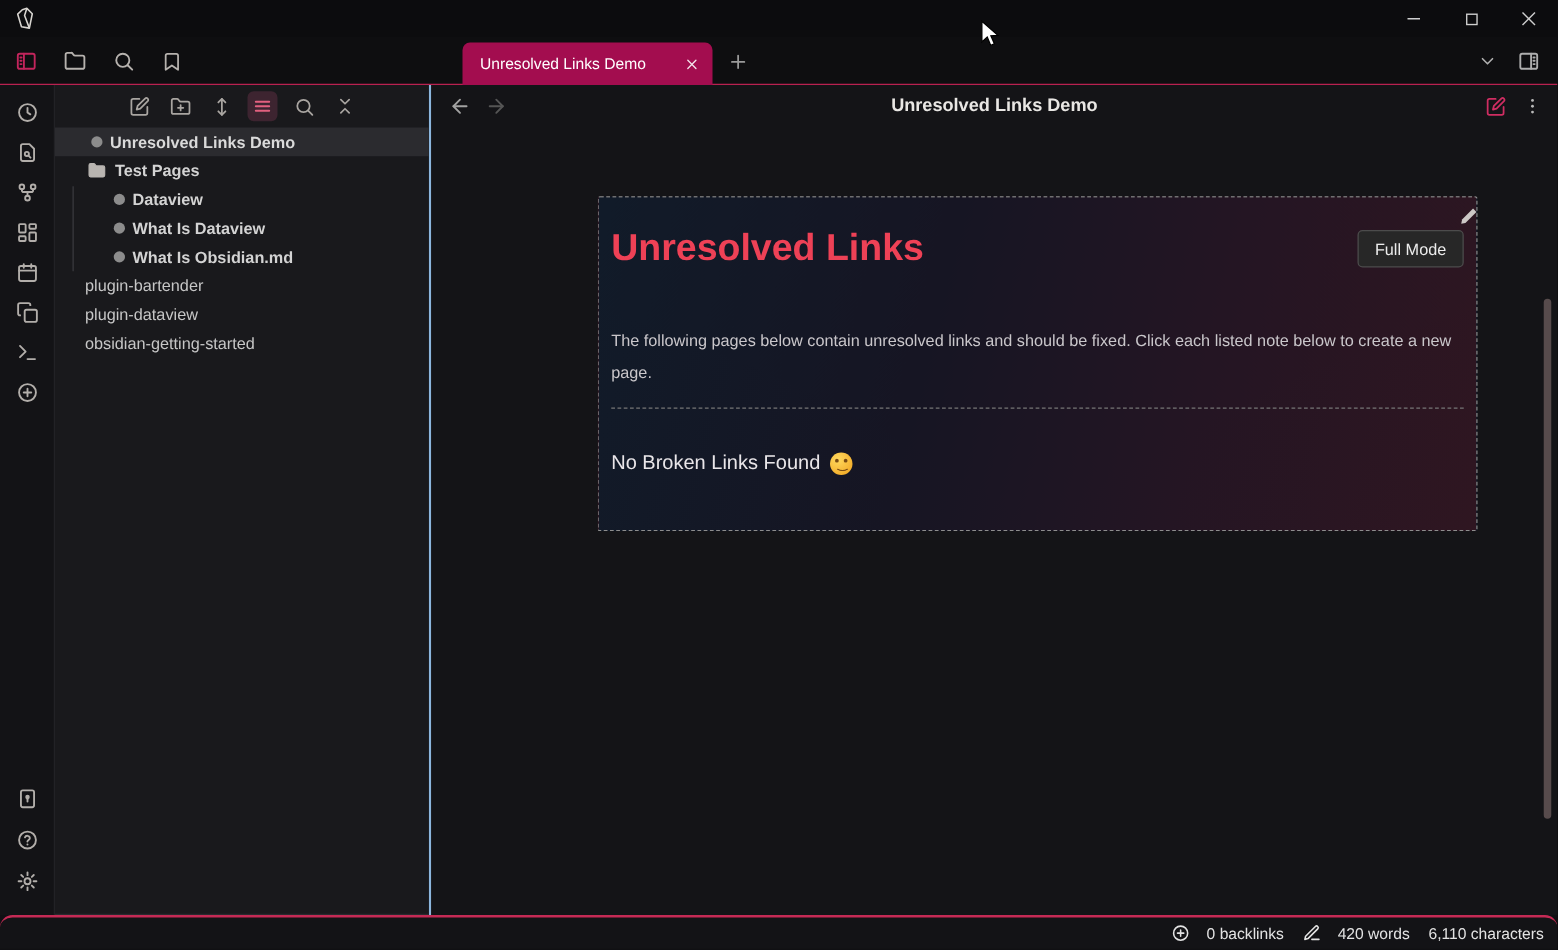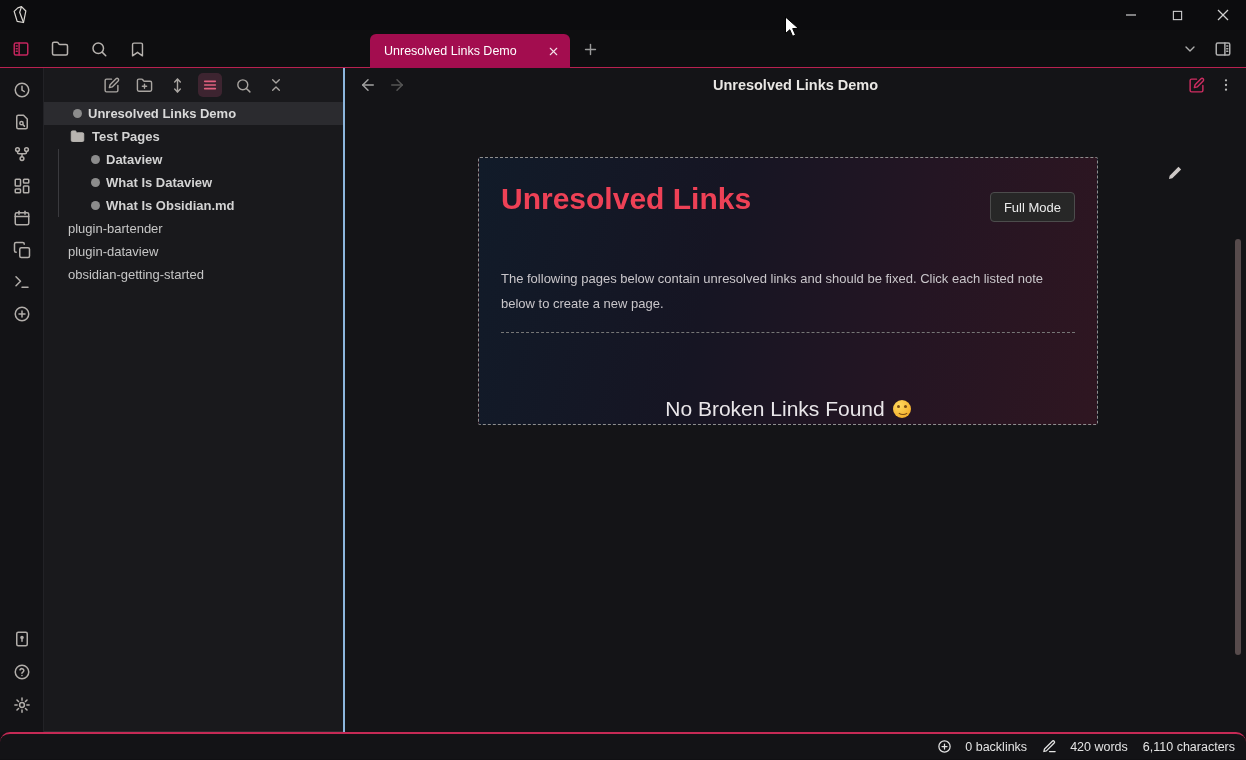--- a/index.html
+++ b/index.html
@@ -57,31 +57,31 @@
   .main{flex:1;background:#141417;position:relative}
   .view-header{height:34px;position:relative}
   .nav-arrows{position:absolute;left:14px;top:0;height:34px;display:flex;align-items:center;gap:11px}
   .back{color:#a2a2a2}.fwd{color:#555}
   .vh-title{height:34px;display:flex;align-items:center;justify-content:center;
             font-weight:bold;font-size:14.5px;color:#e9e7e4}
   .vh-actions{position:absolute;right:12px;top:0;height:34px;display:flex;align-items:center;gap:13px}
   .edit-act{color:#cf2d62}.more{color:#b9b9b9}
 
   
-  .card{position:absolute;left:133px;top:89px;width:620px;height:268px;border:1px dashed #8e8e8e;
-        border-radius:2px;padding:0 22px;
+  .card{position:absolute;left:133px;top:89px;width:704px;height:268px;border:1px dashed #8e8e8e;
+        border-radius:2px;padding:0 10px;
         background:linear-gradient(104deg,#111b29 0%,#161523 38%,#241523 68%,#2f1621 100%)}
   .card-head{display:flex;align-items:flex-start;justify-content:space-between;padding-top:24px}
   .note-h{font-size:30px;font-weight:bold;color:#ee4156}
   .mode-btn{height:30px;padding:0 13px;background:#272727;border:1px solid #4c4c4c;border-radius:4px;
-            color:#ececec;font-size:13px;display:flex;align-items:center;margin-top:10px}
+            color:#ececec;font-size:13px;display:flex;align-items:center;margin-top:2px}
   .card-desc{margin-top:44px;font-size:13px;line-height:25px;color:#c9c6ca}
   .card-sep{margin-top:16px;border-top:1px dashed #767676}
-  .card-empty{margin-top:64px;text-align:center;font-size:21px;color:#e9e6e9;
-              display:flex;align-items:center;justify-content:center}
+  .card-empty{margin-top:35px;text-align:center;font-size:16px;color:#e9e6e9;
+              display:flex;align-items:center;justify-content:flex-start}
   .emoji{position:relative;display:inline-block;width:18px;height:18px;border-radius:50%;
          background:radial-gradient(circle at 35% 30%,#ffd95e,#f0a11c);margin-left:8px}
   .emoji::before{content:"";position:absolute;left:4px;top:5px;width:3px;height:3px;border-radius:50%;
          background:#7a4b12;box-shadow:7px 0 0 #7a4b12}
   .emoji::after{content:"";position:absolute;left:4px;top:6px;width:10px;height:7px;
          border:1.5px solid transparent;border-bottom-color:#7a4b12;border-radius:50%}
 
   .float-pencil{position:absolute;left:822px;top:97px;color:#cdc8c6}
   .sb-thumb{position:absolute;right:5px;top:171px;width:6px;height:416px;border-radius:3px;background:#574b4c}
 

